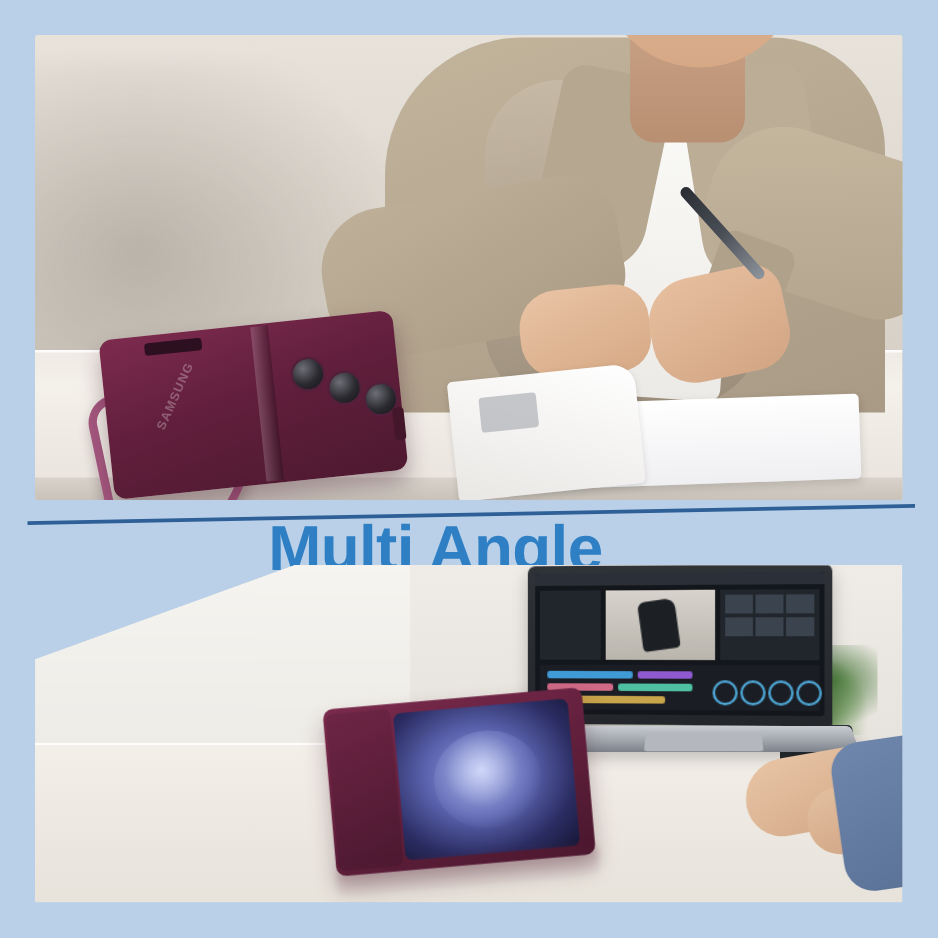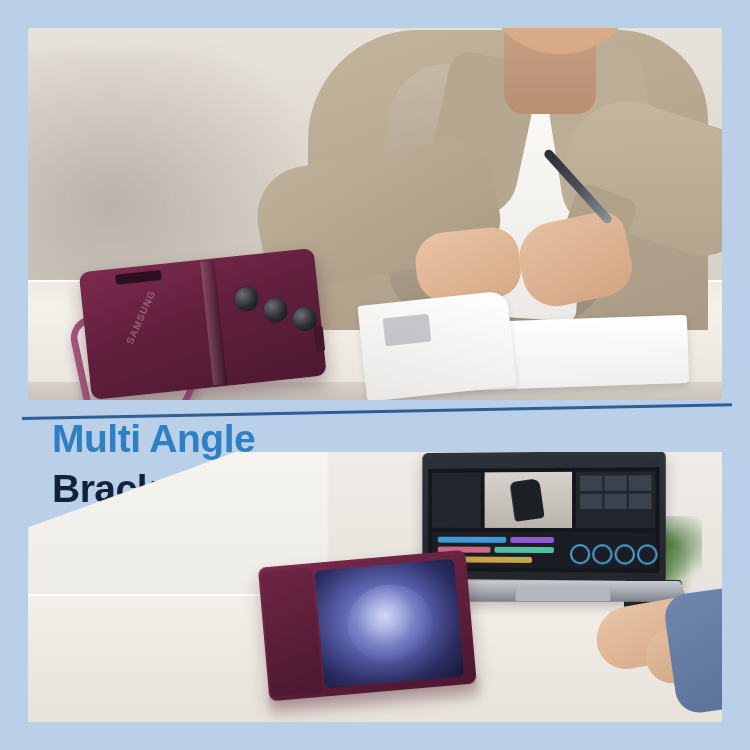--- a/index.html
+++ b/index.html
@@ -347,25 +347,26 @@
 
   
   .headline {
     position: absolute;
     left: 52px;
     top: 414px;
     width: 430px;
   }
   .headline h1 {
     margin: 0;
-    font-size: 39px;
+    font-size: 51px;
     line-height: 50px;
     font-weight: 700;
     letter-spacing: -0.5px;
     color: #12223c;
+    text-align: right;
   }
   .headline h1 .accent {
     color: #2f7fc4;
   }
   .subcopy {
     margin-top: 14px;
     font-size: 19px;
     line-height: 26px;
     color: #13243e;
   }

